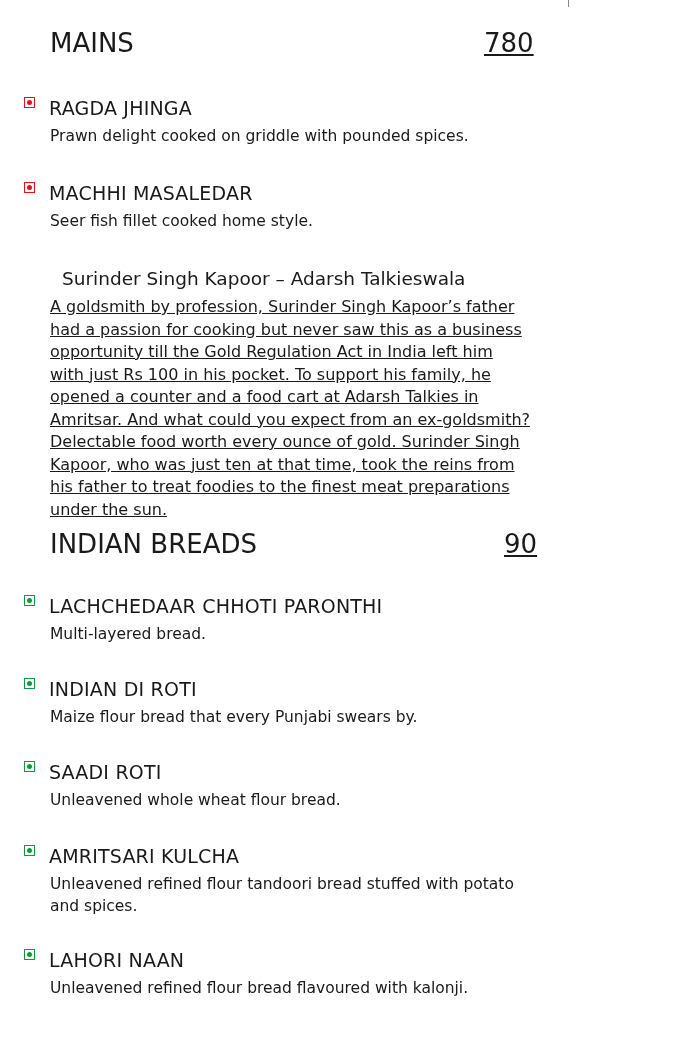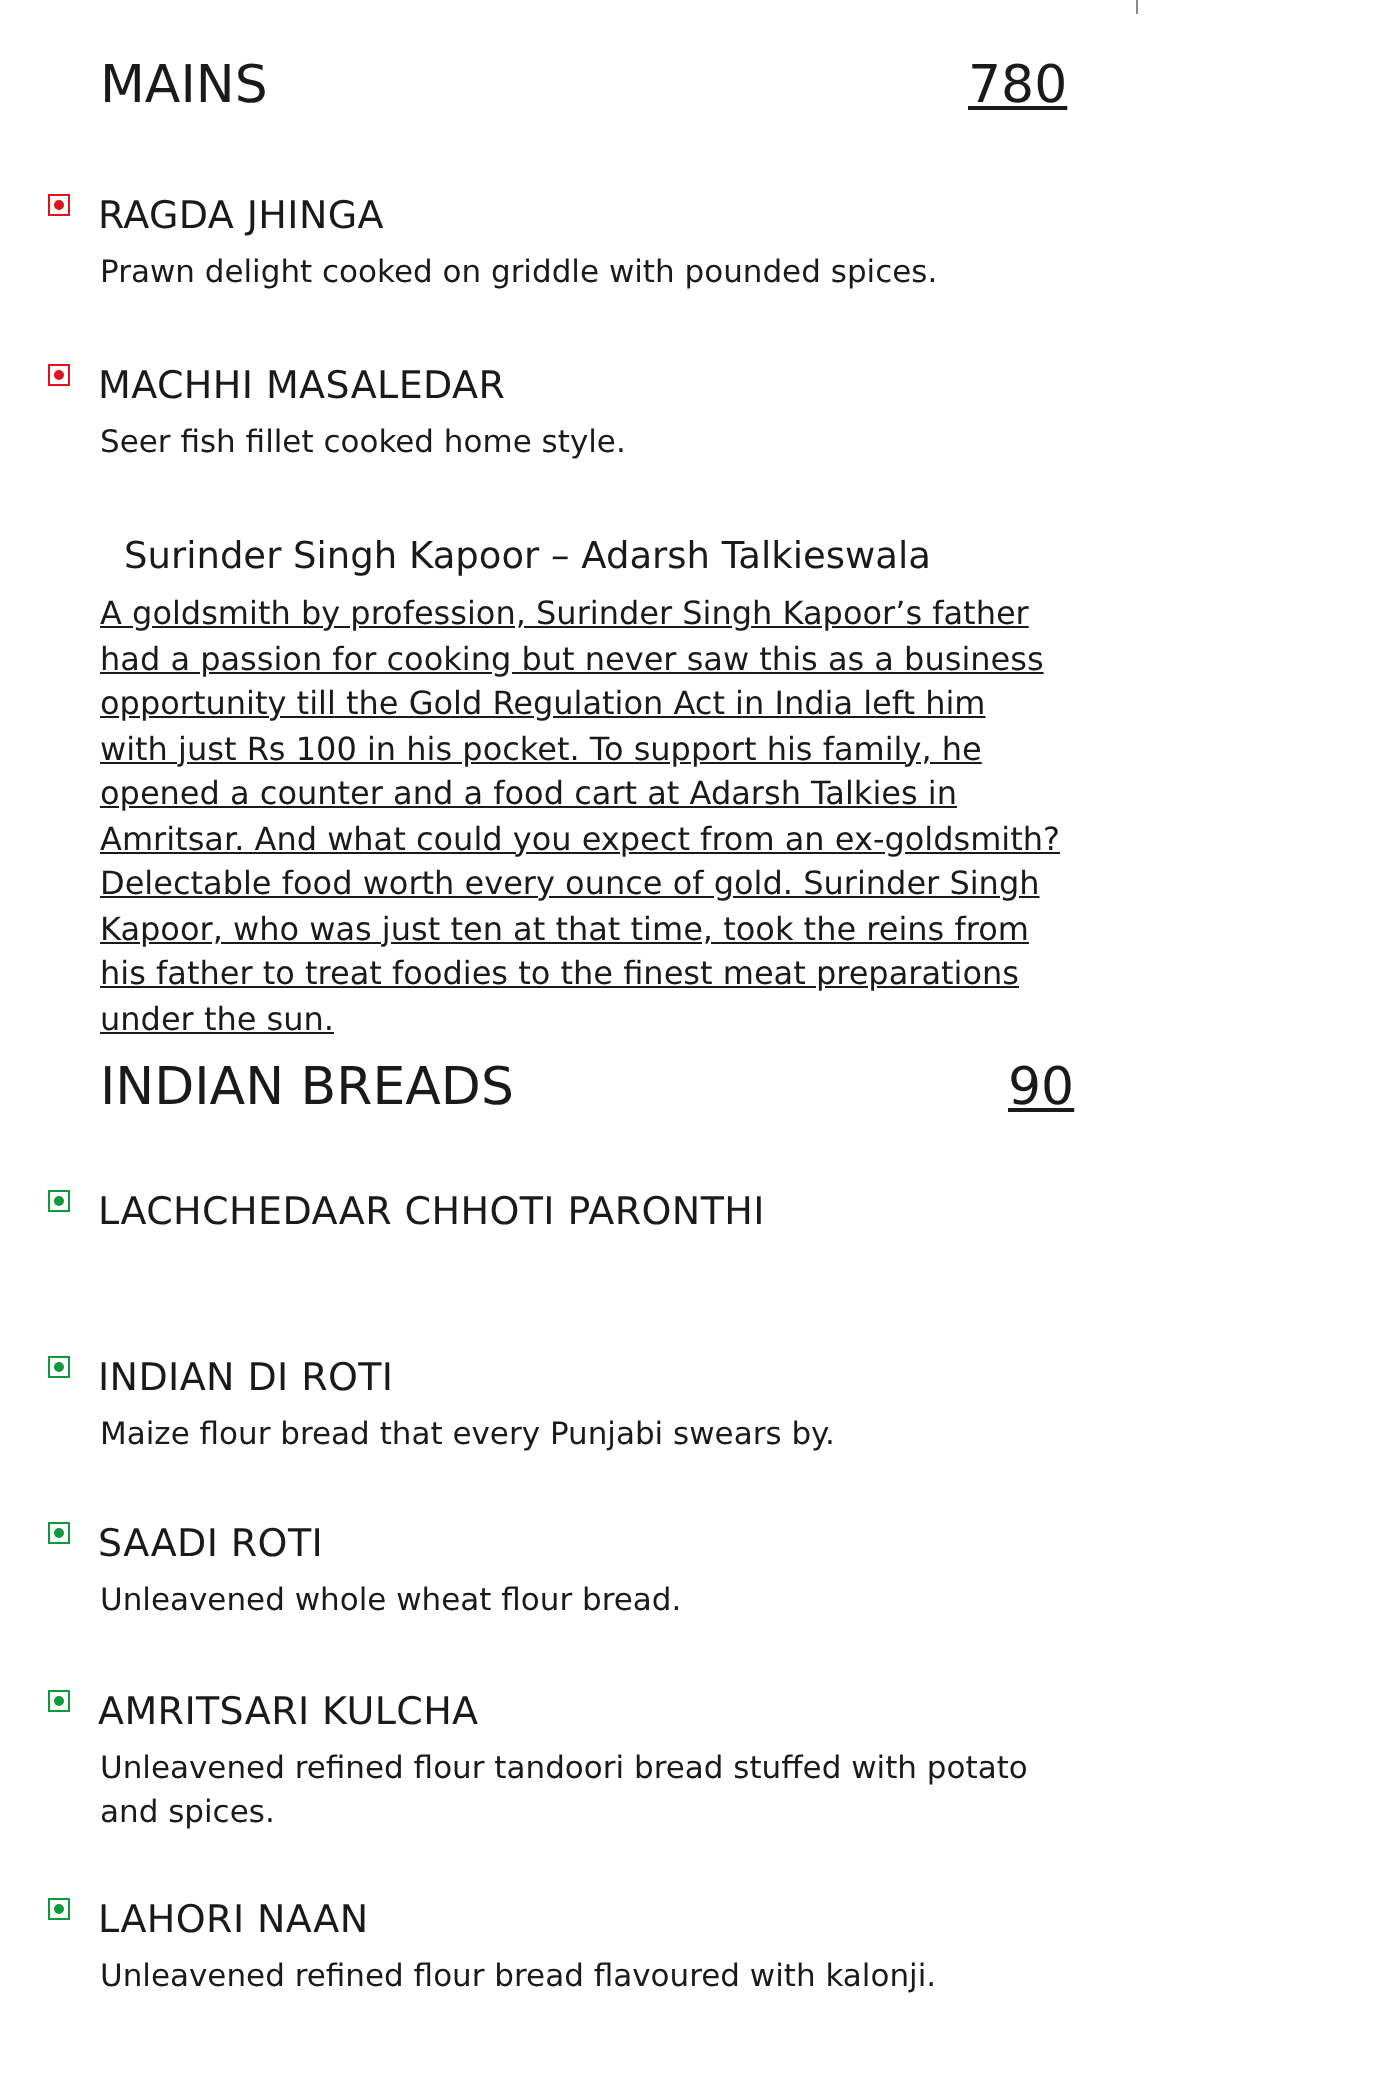--- a/index.html
+++ b/index.html
@@ -146,20 +146,21 @@
 <div class="section-header" style="top:529px;">INDIAN BREADS</div>
 <div class="section-price" style="left:484px; top:529px;margin-left:20px;">90</div>
 
 <div class="item" style="top:595px;">
   <div class="item-row">
     <span class="marker veg">
         <span class="dot"></span>
       </span>
     <span class="item-name">LACHCHEDAAR CHHOTI PARONTHI</span>
   </div>
+  <div class="item-desc">Multi-layered bread.</div>
 </div>
 
 <div class="item" style="top:678px;">
   <div class="item-row">
     <span class="marker veg">
         <span class="dot"></span>
       </span>
     <span class="item-name">INDIAN DI ROTI</span>
   </div>
   <div class="item-desc">Maize flour bread that every Punjabi swears by.</div>

